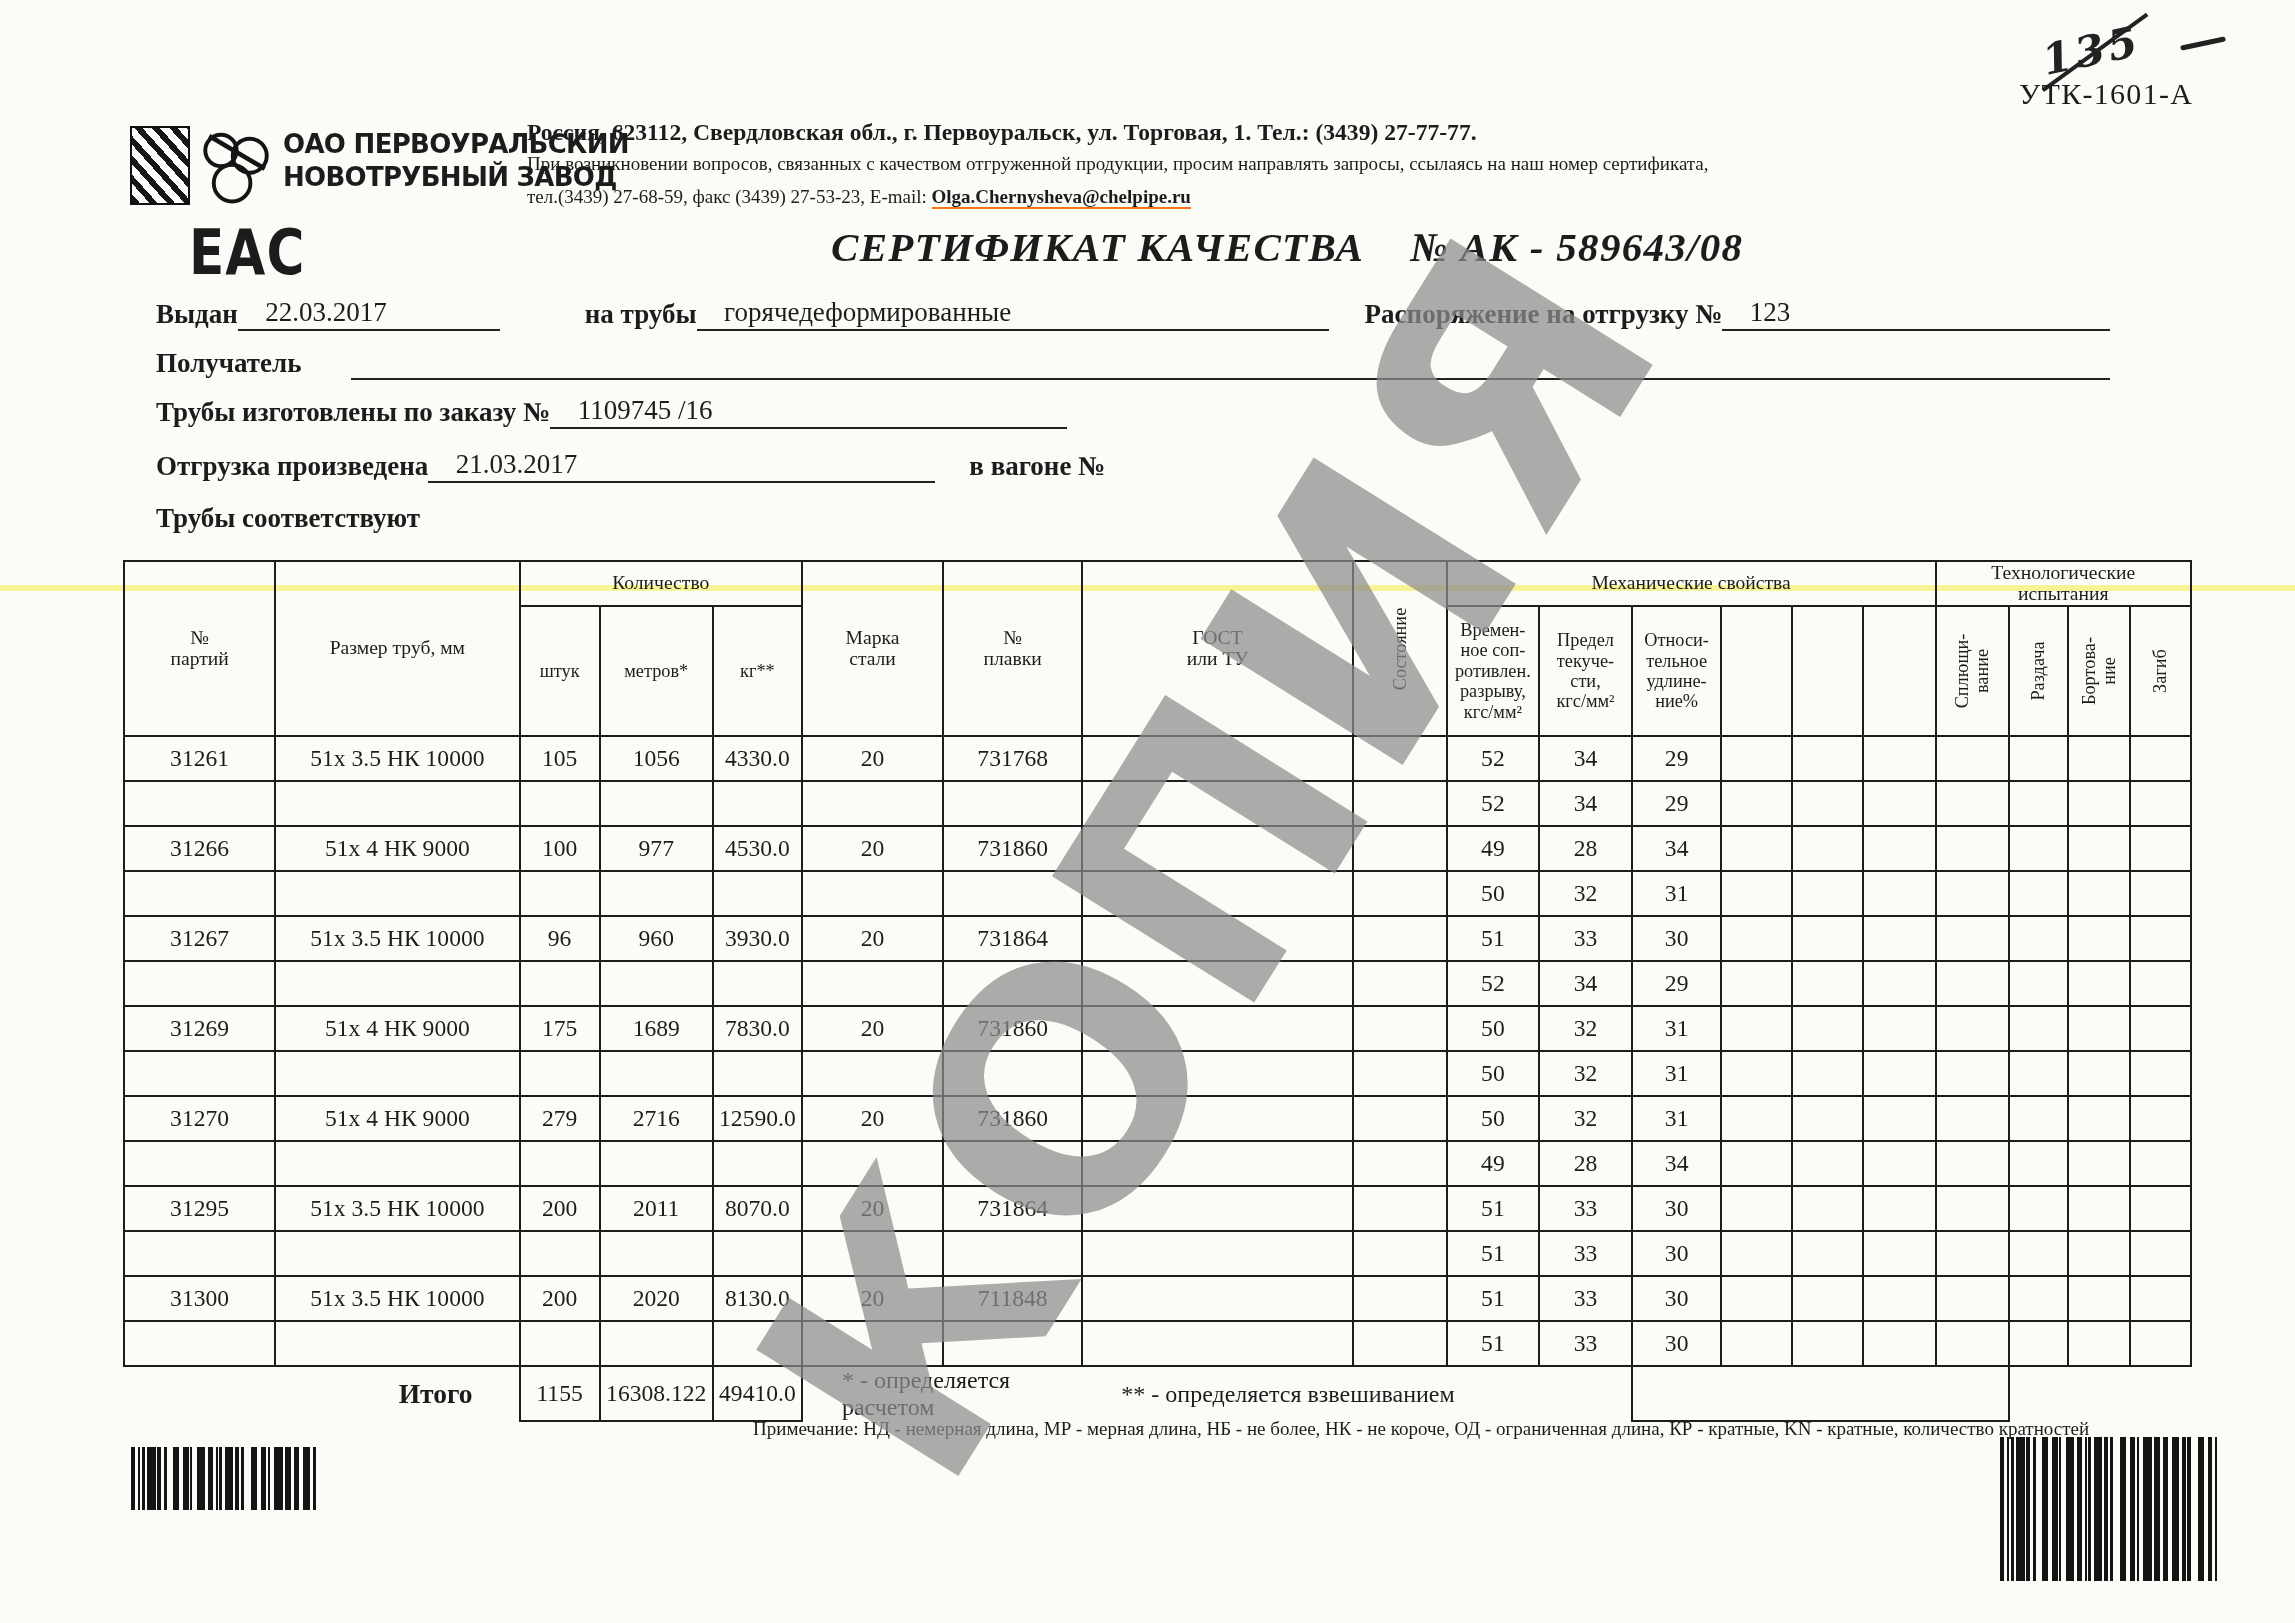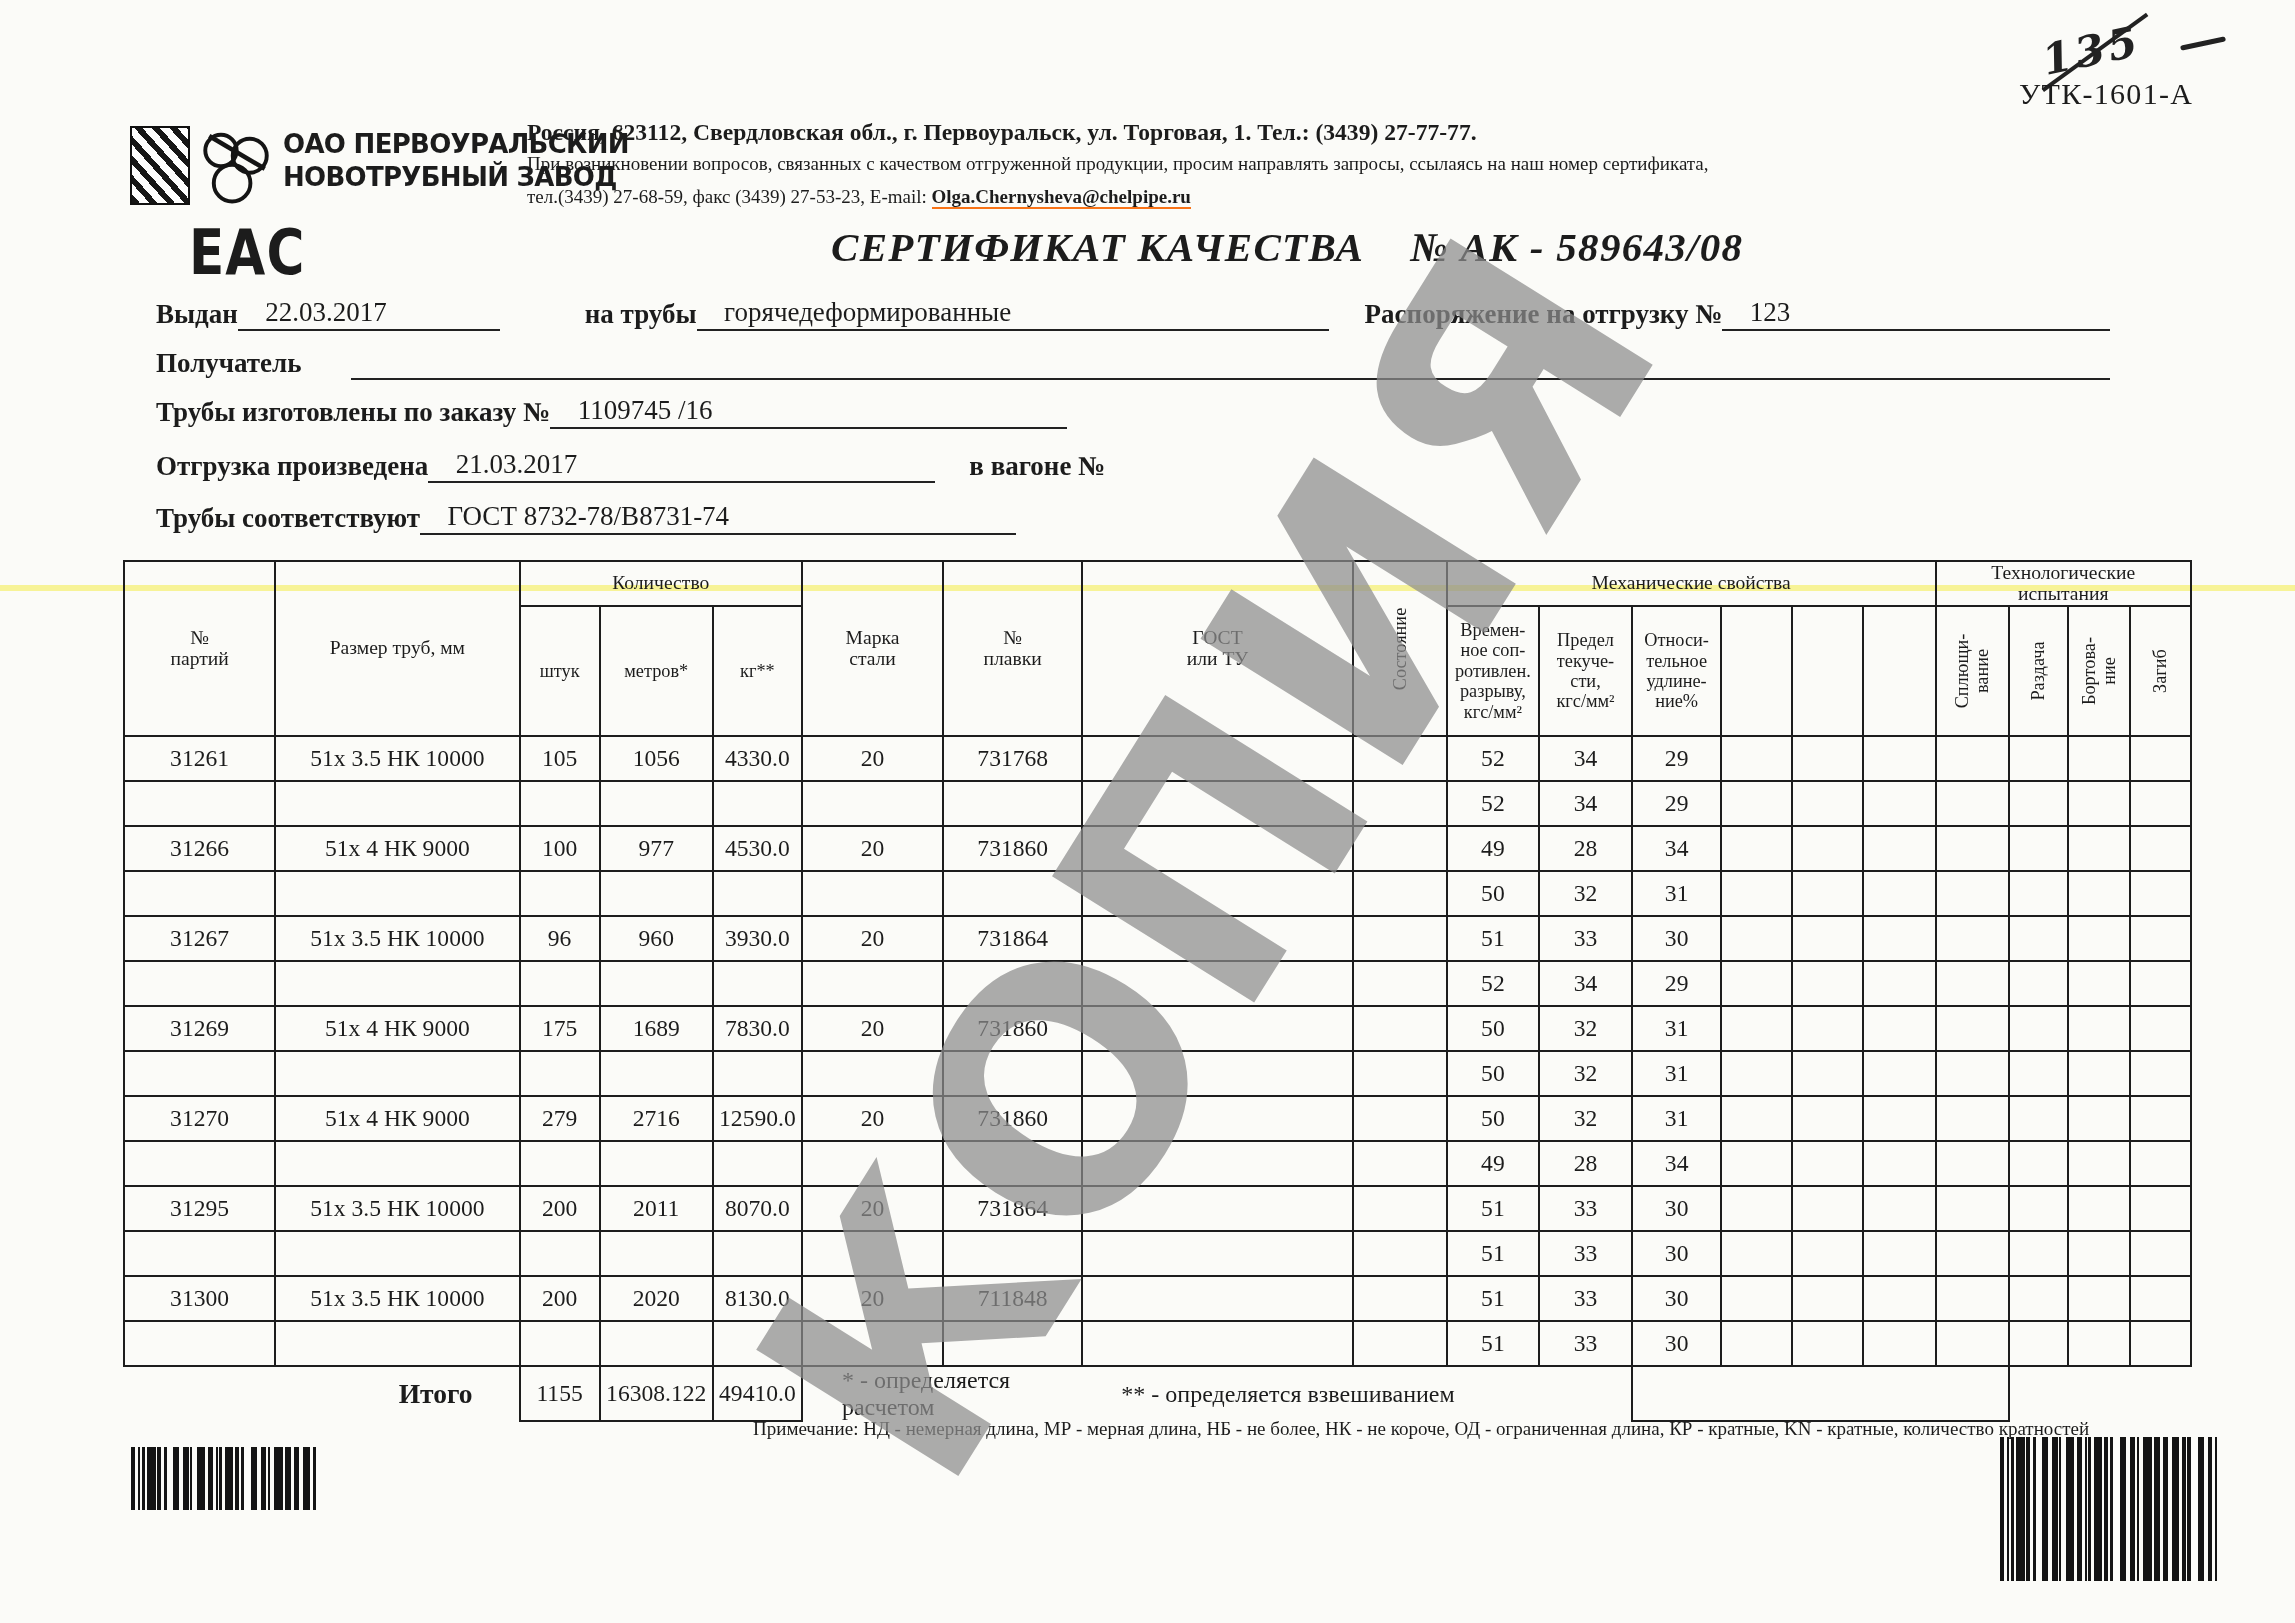--- a/index.html
+++ b/index.html
@@ -135,21 +135,20 @@
   </div>
 
   <div class="fline" style="top:445px">
     <span class="flabel">Отгрузка произведена</span>
     <span class="fval" style="width:507px">21.03.2017</span>
     <span class="flabel" style="margin-left:34px">в вагоне №</span>
   </div>
 
   <div class="fline" style="top:497px">
     <span class="flabel">Трубы соответствуют</span>
-    <span class="fval" style="width:596px">ГОСТ 8732-78/В8731-74</span>
   </div>
 
   <div class="abs yellowline"></div>
 
   <table class="grid">
     <colgroup>
       <col style="width:151px">
         <col style="width:244px">
         <col style="width:80px">
       <col style="width:113px">

